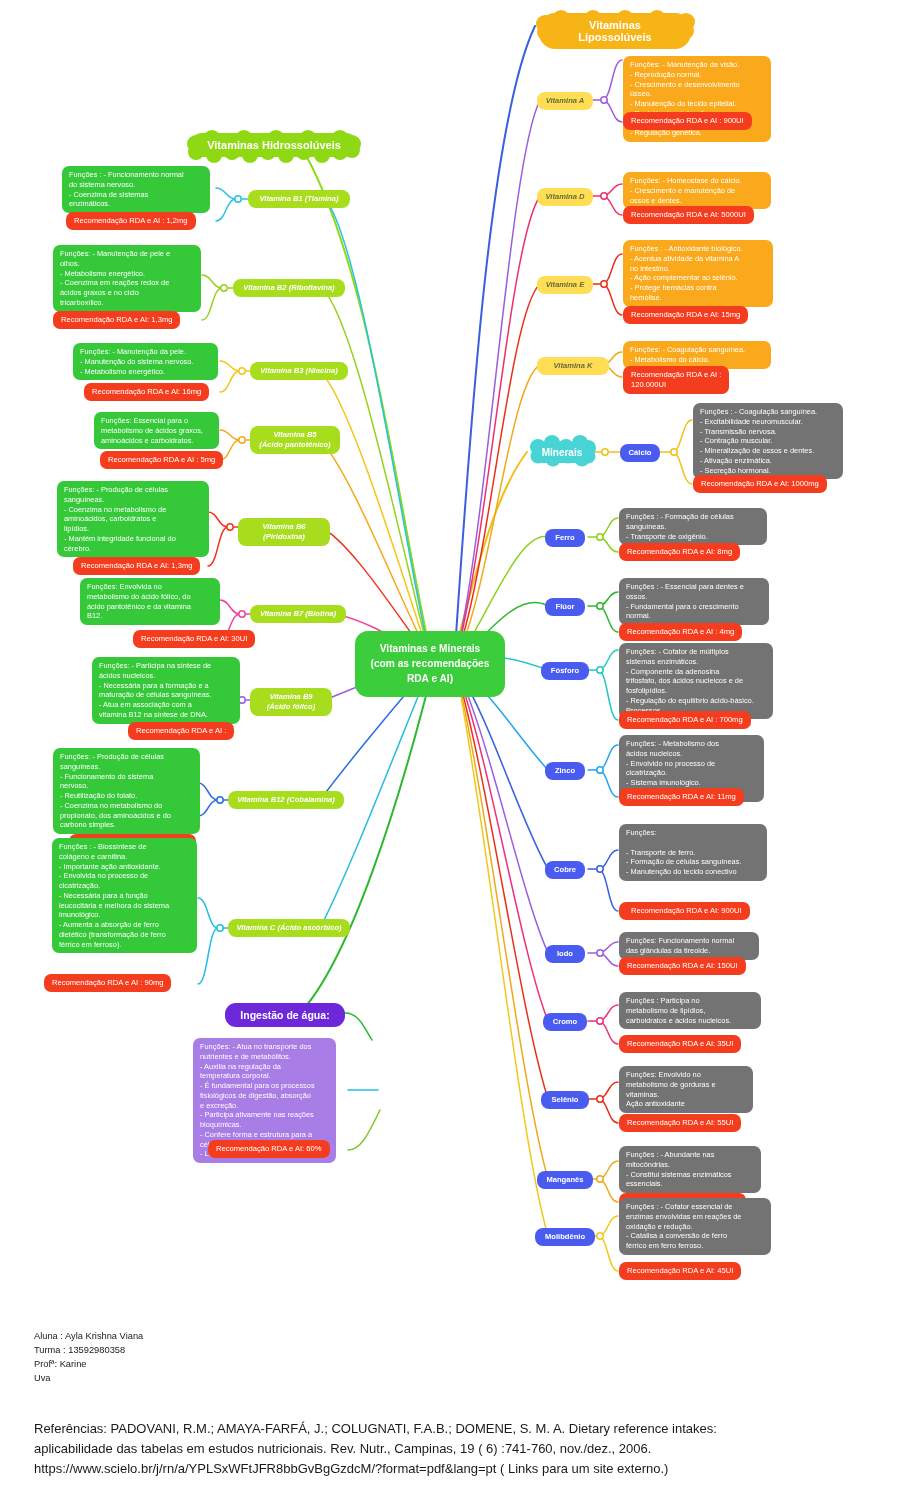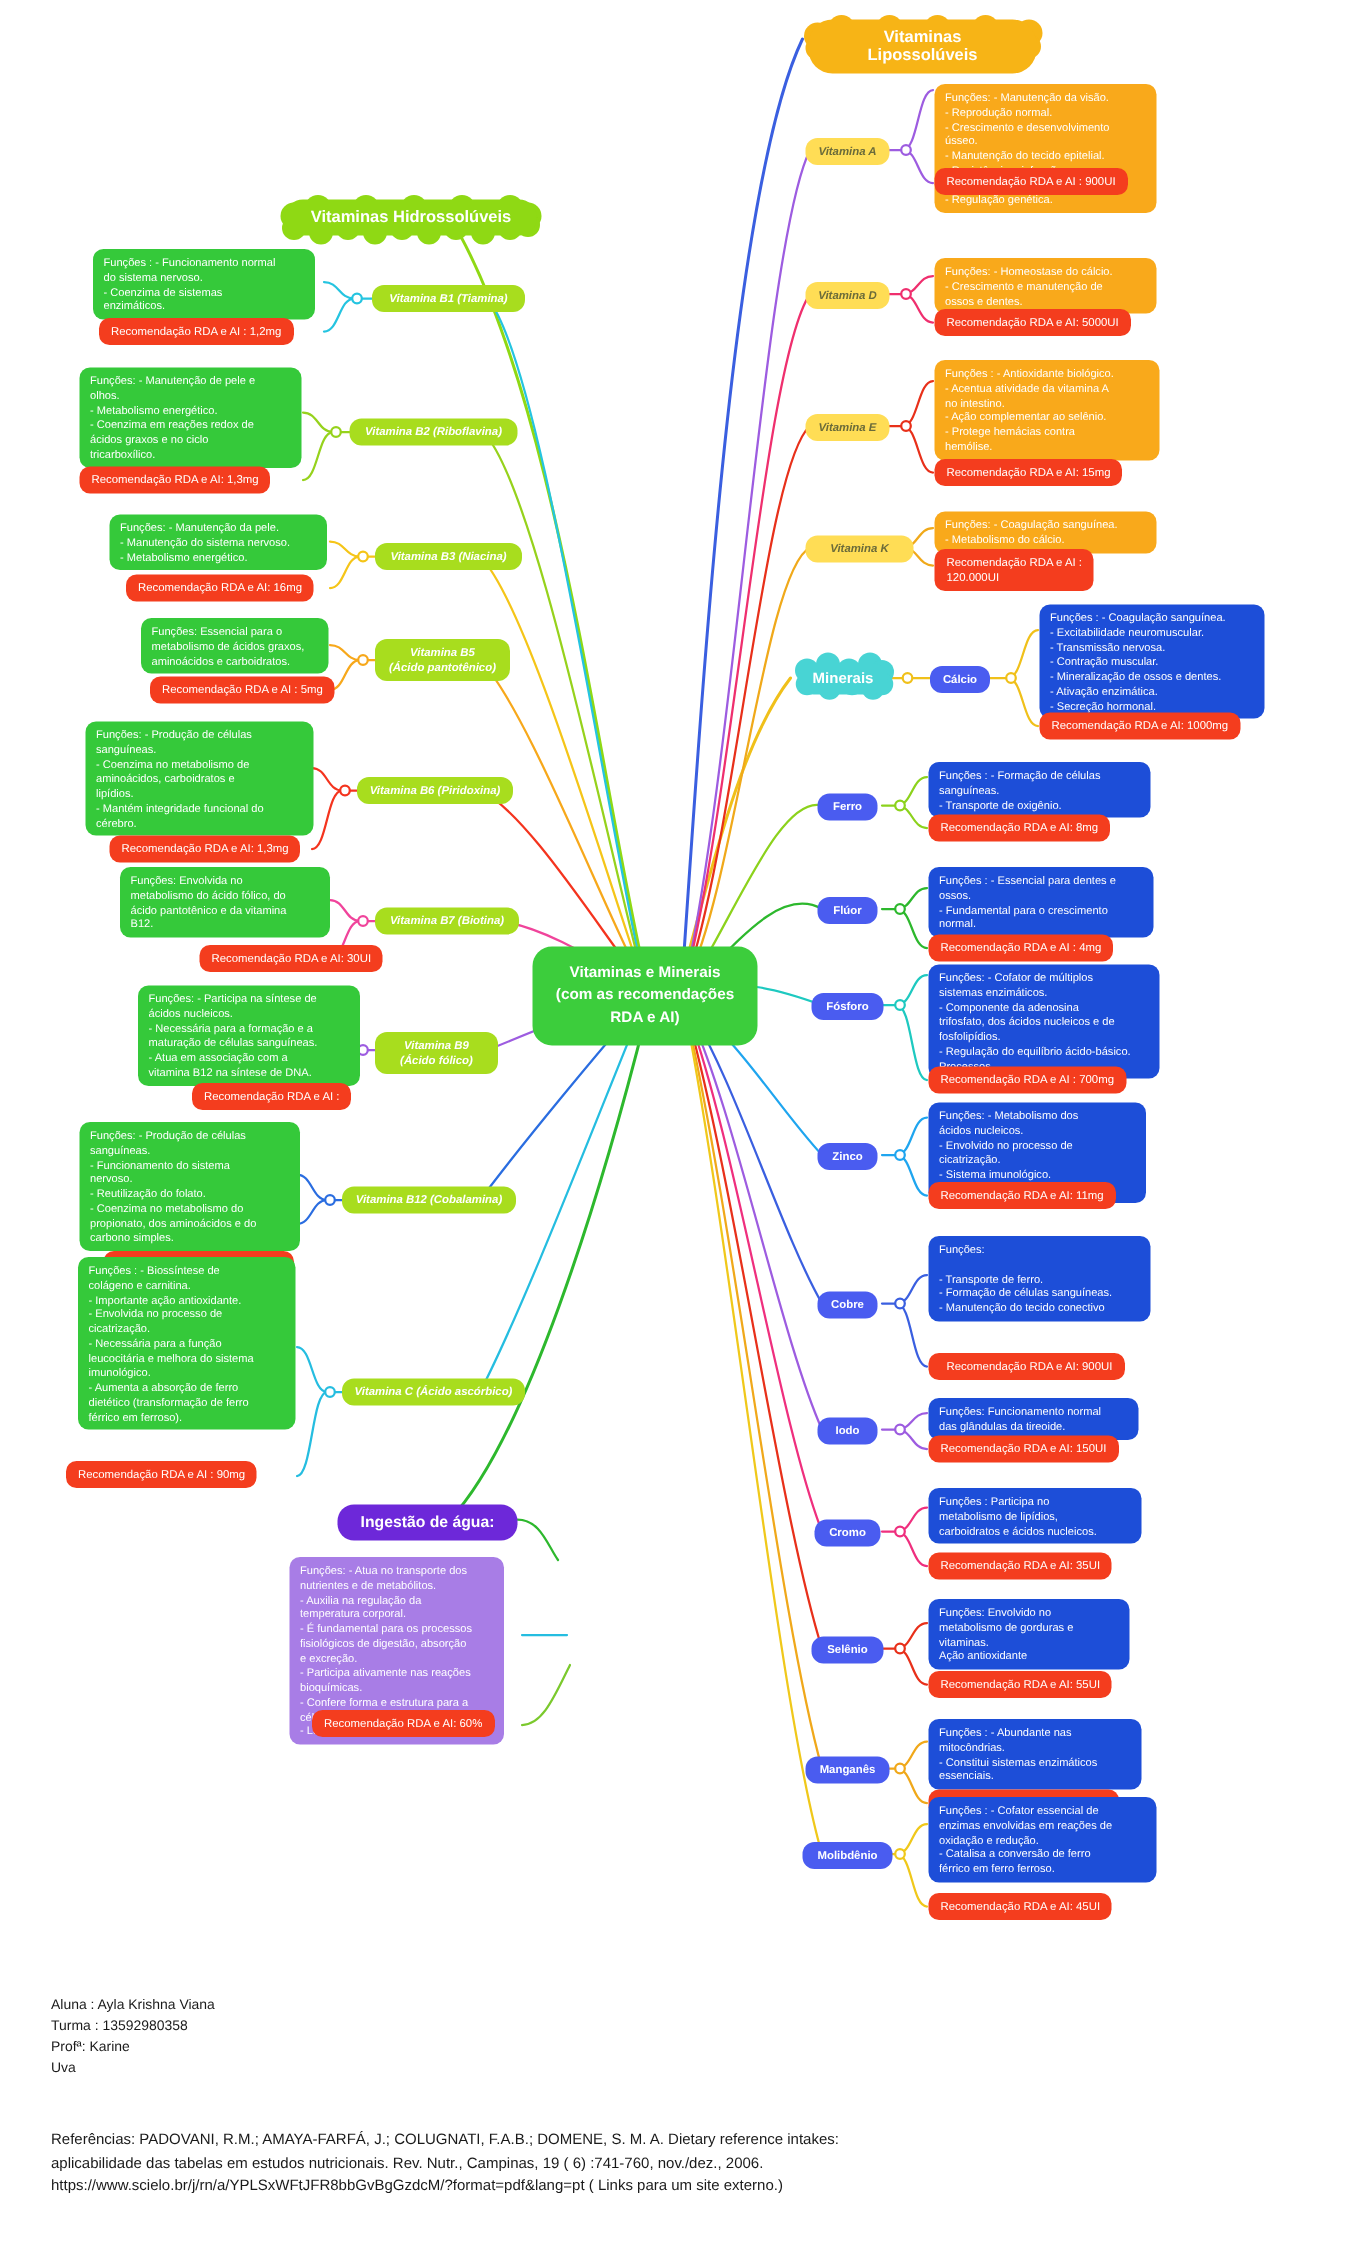--- a/index.html
+++ b/index.html
@@ -71,33 +71,33 @@
     z-index: 7;
     line-height: 1.3;
     white-space: pre-line;
   }
   .chip.lime   { background: #a8dd1e; color: #ffffff; }
   .chip.yellow { background: #ffdd55; color: #6b6b3a; }
   .chip.blue   { background: #4a5cf0; color: #ffffff; font-style: normal; }
   
   .box-green  { background: #35c93a; }
   .box-orange { background: #f9a91b; }
-  .box-blue   { background: #1d4ed8; }
+  .box-blue   { background: #737373; }
   .box-purple { background: #a87de6; }
   .box-red    { background: #f43d1e; color:#ffffff; font-size: 7.6px; white-space: nowrap; padding: 4px 8px; }
   
   .footer {
     position: absolute;
     font-size: 9.3px;
     color: #1a1a1a;
     line-height: 1.5;
     white-space: pre-line;
     z-index: 6;
   }
-  .footer.refs { font-size: 10px; line-height: 1.55; }
+  .footer.refs { font-size: 13px; line-height: 1.55; }
 </style>
 </head>
 <body>
 
 <div id="page">
 
   <svg id="wires" viewBox="0 0 905 1507">
     <defs></defs>
     <g fill="none" stroke-width="1.5" stroke-linecap="round">
 
@@ -320,21 +320,21 @@
 - Metabolismo energético.</div>
   <div class="node box-red" style="left:84px; top:383px;">Recomendação RDA e AI: 16mg</div>
 
   <div class="chip lime" style="left:250px; top:426px; width:90px;">Vitamina B5
 (Ácido pantotênico)</div>
   <div class="node box-green" style="left:94px; top:412px; width:125px;">Funções: Essencial para o
 metabolismo de ácidos graxos,
 aminoácidos e carboidratos.</div>
   <div class="node box-red" style="left:100px; top:451px;">Recomendação RDA e AI : 5mg</div>
 
-  <div class="chip lime" style="left:238px; top:518px; width:104px;">Vitamina B6 (Piridoxina)</div>
+  <div class="chip lime" style="left:238px; top:518px; width:92px;">Vitamina B6 (Piridoxina)</div>
   <div class="node box-green" style="left:57px; top:481px; width:152px;">Funções: - Produção de células
 sanguíneas.
 - Coenzima no metabolismo de
 aminoácidos, carboidratos e
 lipídios.
 - Mantém integridade funcional do
 cérebro.</div>
   <div class="node box-red" style="left:73px; top:557px;">Recomendação RDA e AI: 1,3mg</div>
 
   <div class="chip lime" style="left:250px; top:605px; width:96px;">Vitamina B7 (Biotina)</div>

